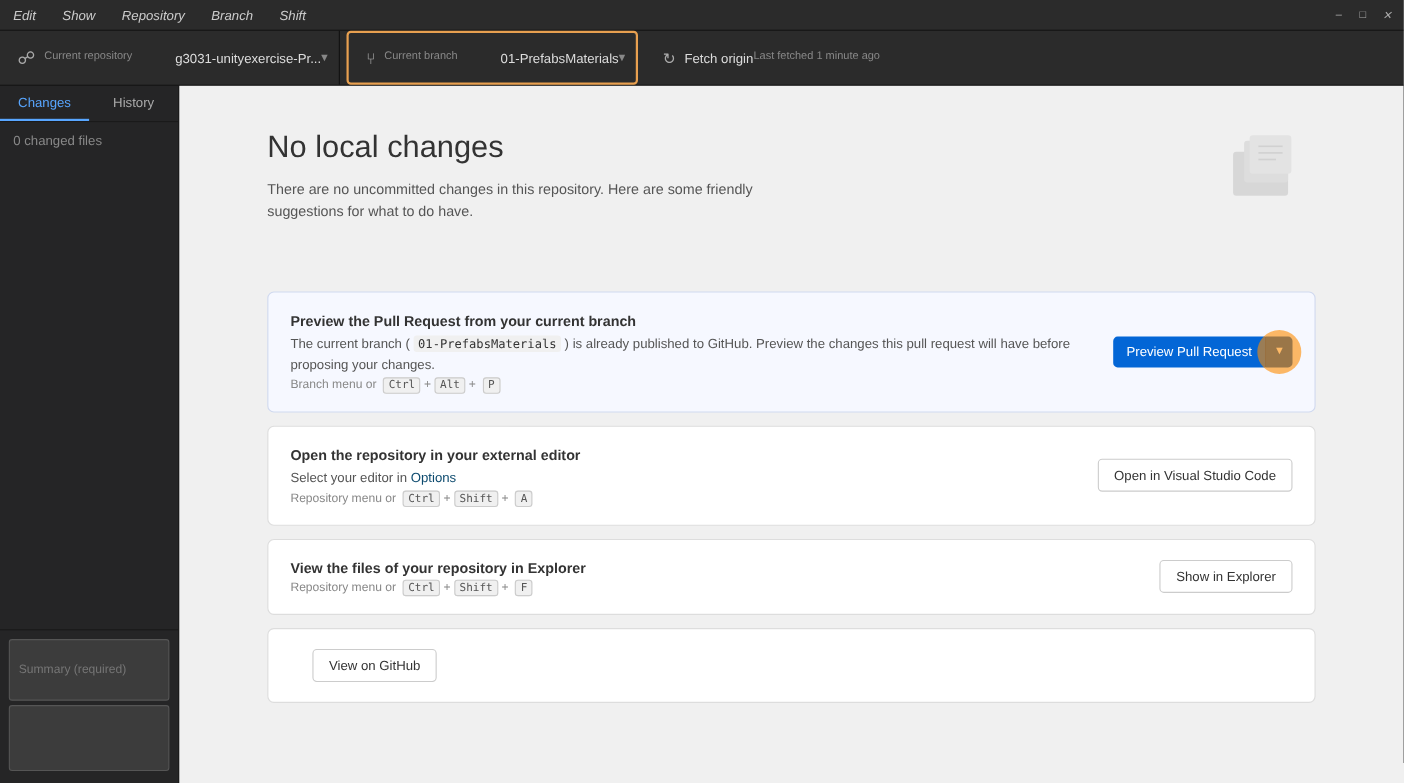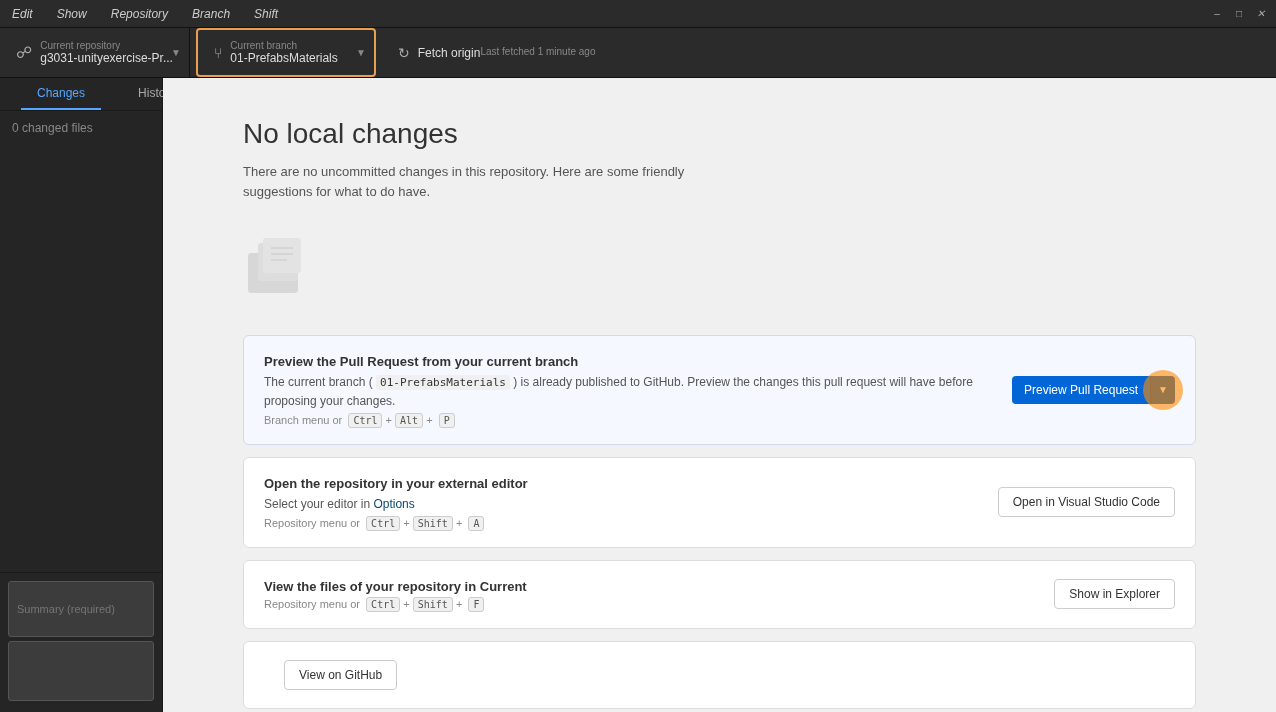--- a/index.html
+++ b/index.html
@@ -76,21 +76,22 @@
       border: 2px solid #e8a050;
       border-radius: 4px;
       margin: 4px;
     }
     .toolbar-btn-icon {
       font-size: 16px;
       color: #aaa;
     }
     .toolbar-btn-text {
       display: flex;
-      flex-direction: column;
+      flex-direction: row;
+      gap: 39px;
     }
     .toolbar-btn-label {
       font-size: 10px;
       color: #888;
     }
     .toolbar-btn-value {
       font-size: 12px;
       color: #ddd;
       font-weight: 500;
     }
@@ -133,21 +134,20 @@
       border-bottom: 1px solid #1a1a1a;
     }
     .sidebar-tab {
       flex: 1;
       text-align: center;
       padding: 8px 16px;
       font-size: 12px;
       color: #aaa;
       cursor: pointer;
       border-bottom: 2px solid transparent;
-      margin-left: 21px;
     }
     .sidebar-tab.active {
       color: #58a6ff;
       border-bottom: 2px solid #58a6ff;
     }
     .changed-files-label {
       padding: 10px 12px;
       font-size: 12px;
       color: #888;
     }
@@ -202,21 +202,20 @@
       max-width: 500px;
       margin-bottom: 32px;
       line-height: 1.5;
     }
 
     .no-changes-header {
       display: flex;
       align-items: flex-start;
       justify-content: space-between;
       margin-bottom: 32px;
-      flex-direction: column;
     }
     .header-left { flex: 1; }
 
     
     .card {
       background: white;
       border: 1px solid #ddd;
       border-radius: 6px;
       padding: 18px 20px;
       margin-bottom: 12px;
@@ -430,21 +429,21 @@
           Repository menu or &nbsp;<kbd>Ctrl</kbd> + <kbd>Shift</kbd> + &nbsp;<kbd>A</kbd>
         </div>
       </div>
       <div class="card-right">
         <button class="btn-secondary">Open in Visual Studio Code</button>
       </div>
     </div>
 
     <div class="card">
       <div class="card-left">
-        <div class="card-title">View the files of your repository in Current</div>
+        <div class="card-title">View the files of your repository in Explorer</div>
         <div class="card-shortcut">
           Repository menu or &nbsp;<kbd>Ctrl</kbd> + <kbd>Shift</kbd> + &nbsp;<kbd>F</kbd>
         </div>
       </div>
       <div class="card-right">
         <button class="btn-secondary">Show in Explorer</button>
       </div>
     </div>
 
     <div class="card">

